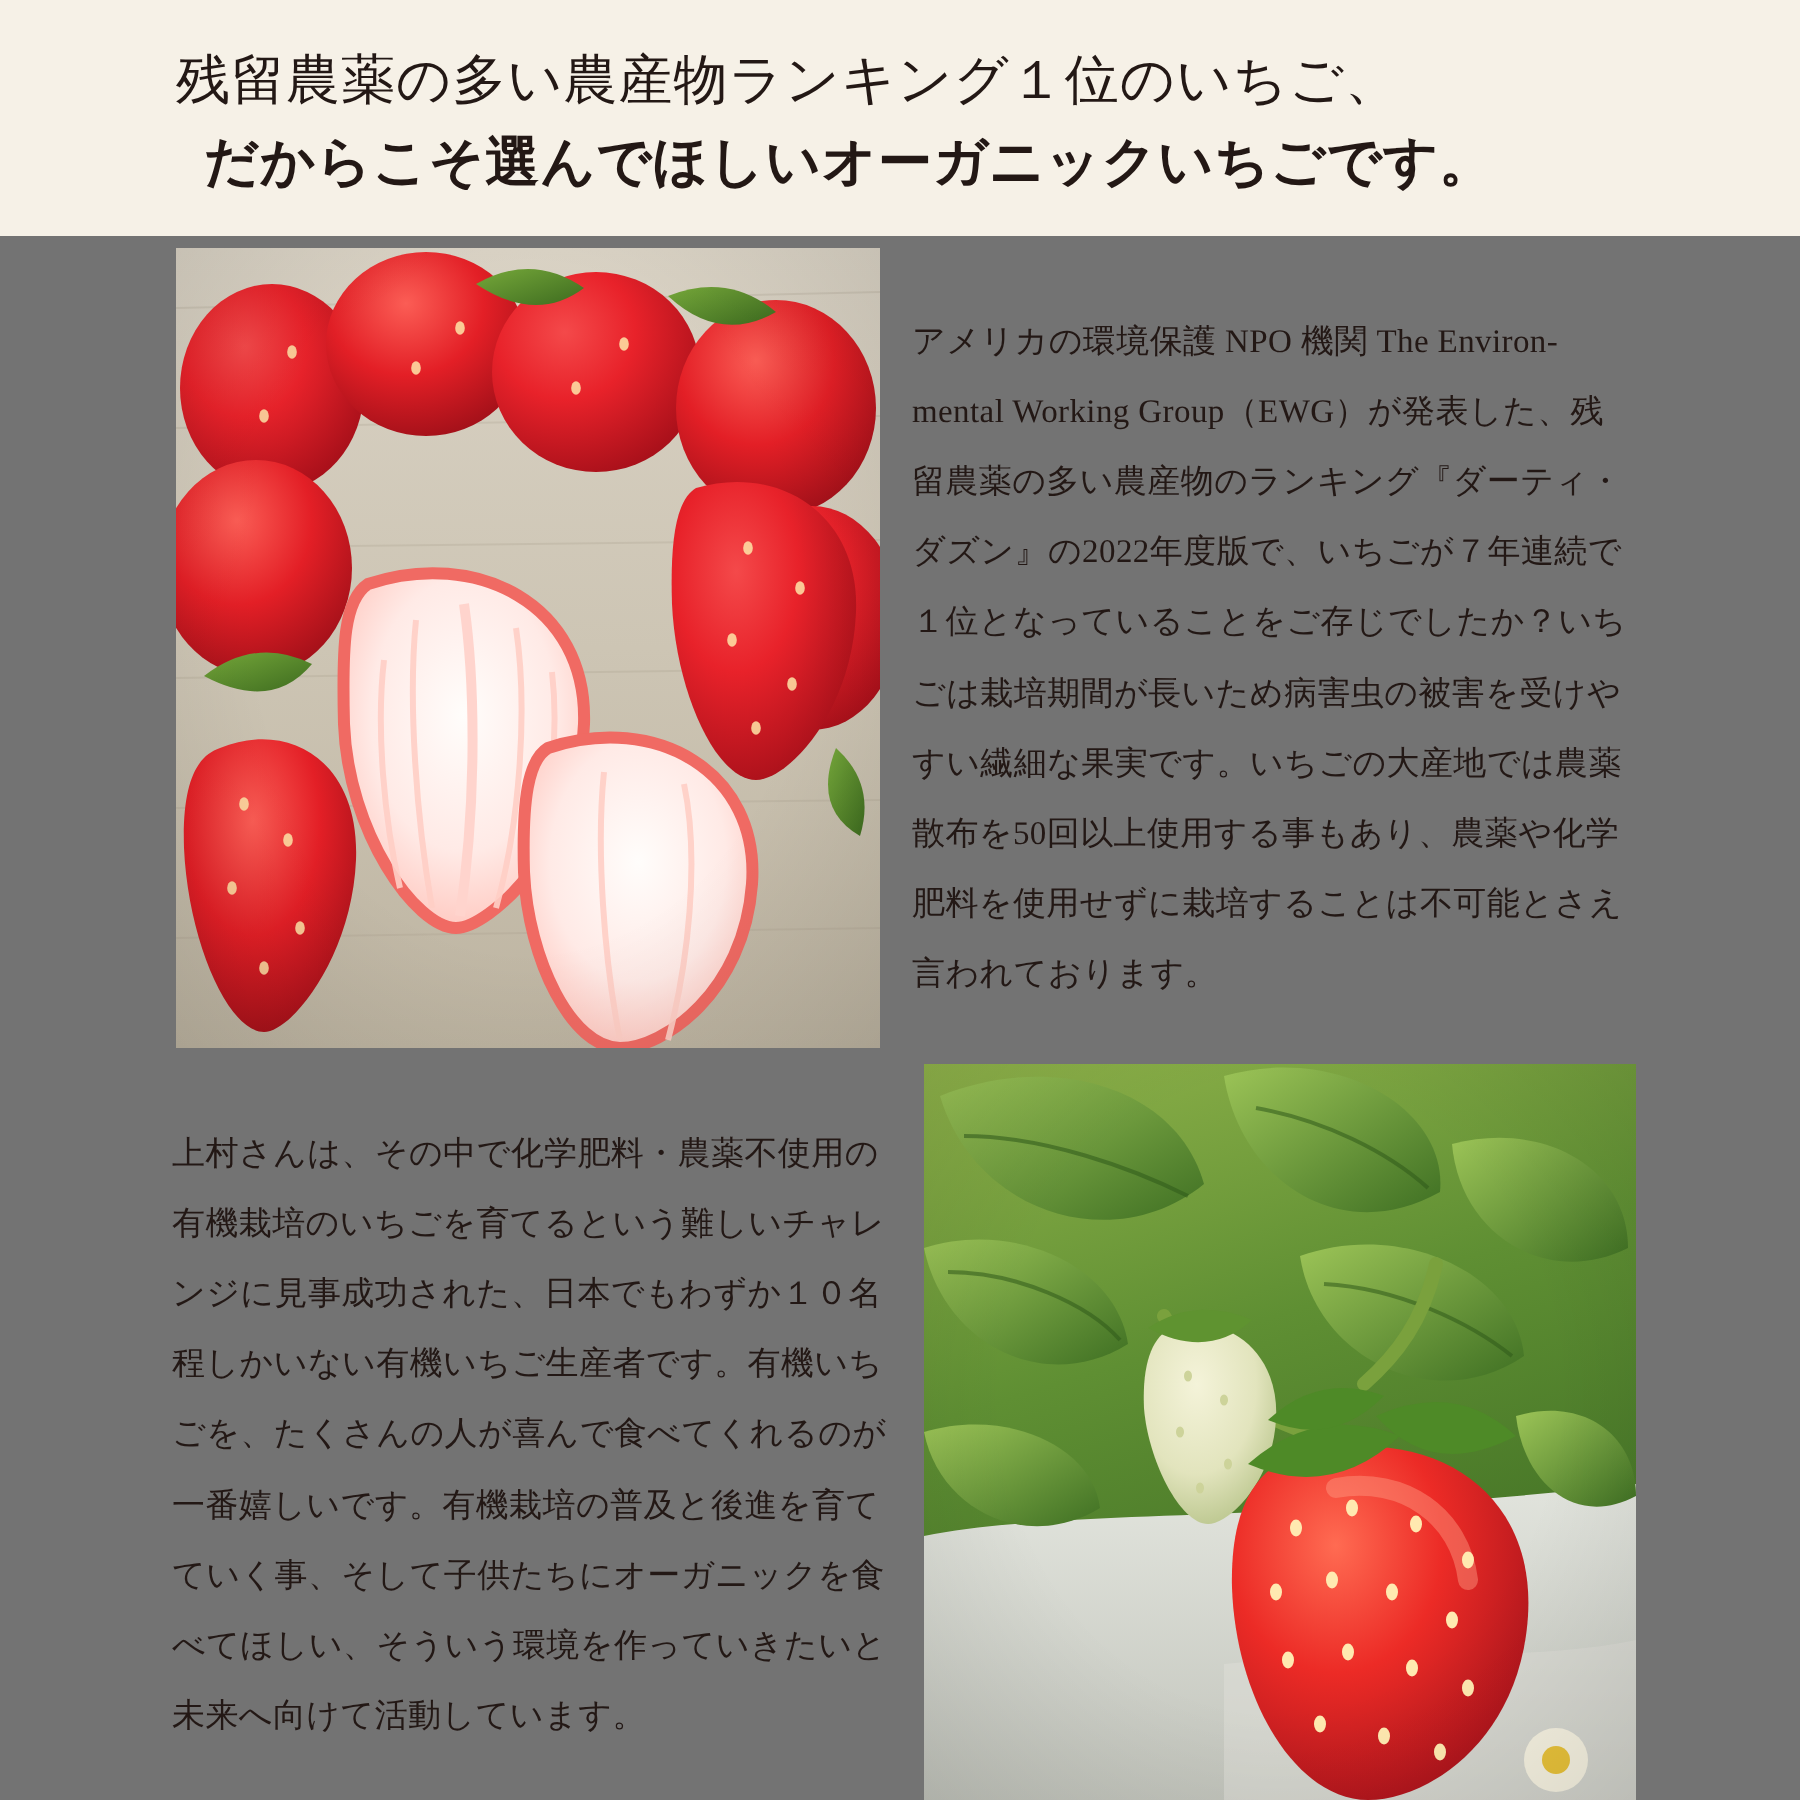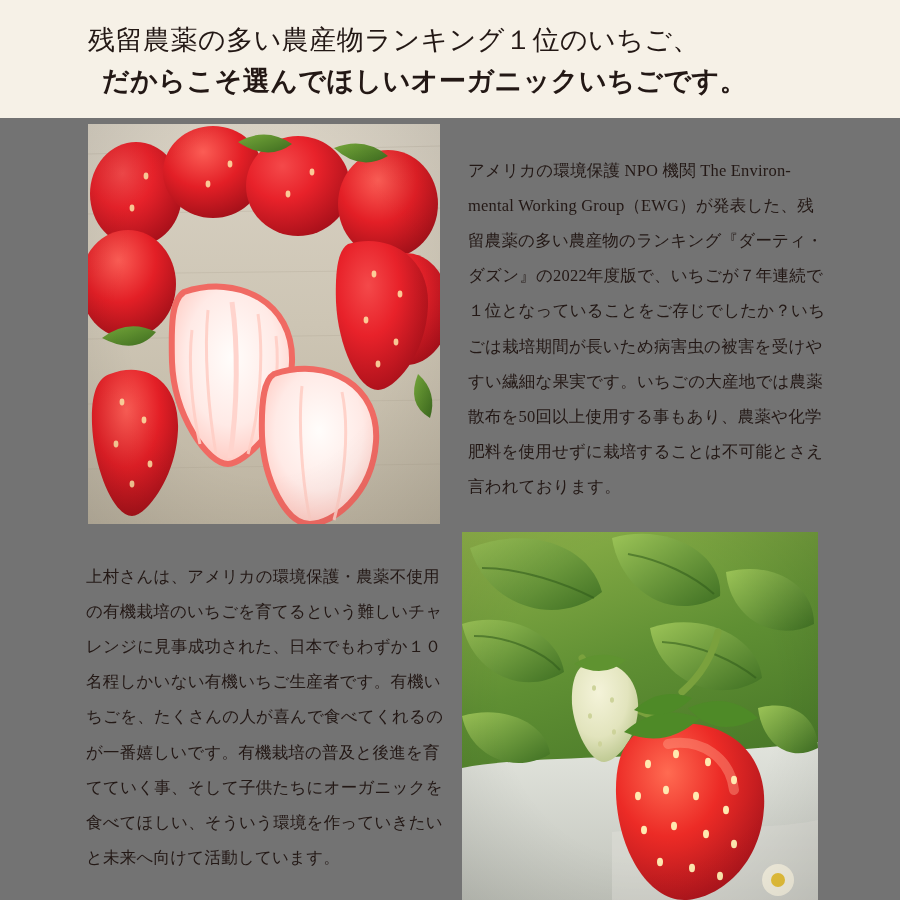--- a/index.html
+++ b/index.html
@@ -63,21 +63,20 @@
     top: 124px;
     width: 352px;
     height: 400px;
   }
 
   .text-top-right {
     position: absolute;
     left: 456px;
     top: 136px;
     width: 362px;
-    margin-left: 12px;
   }
 
   .body-text {
     font-family: "Liberation Serif", "DejaVu Serif", serif;
     font-size: 16.5px;
     line-height: 35.2px;
     color: #231815;
     letter-spacing: 0.2px;
     text-align: left;
   }
@@ -229,21 +228,21 @@
         <ellipse cx="58" cy="52" rx="2.4" ry="3.4"></ellipse>
       </g>
     </svg>
   </div>
 
   <div class="text-top-right">
     <p class="body-text">アメリカの環境保護 NPO 機関 The Environ-mental Working Group（EWG）が発表した、残留農薬の多い農産物のランキング『ダーティ・ダズン』の2022年度版で、いちごが７年連続で１位となっていることをご存じでしたか？いちごは栽培期間が長いため病害虫の被害を受けやすい繊細な果実です。いちごの大産地では農薬散布を50回以上使用する事もあり、農薬や化学肥料を使用せずに栽培することは不可能とさえ言われております。</p>
   </div>
 
   <div class="text-bottom-left">
-    <p class="body-text">上村さんは、アメリカの環境保護・農薬不使用の有機栽培のいちごを育てるという難しいチャレンジに見事成功された、日本でもわずか１０名程しかいない有機いちご生産者です。有機いちごを、たくさんの人が喜んで食べてくれるのが一番嬉しいです。有機栽培の普及と後進を育てていく事、そして子供たちにオーガニックを食べてほしい、そういう環境を作っていきたいと未来へ向けて活動しています。</p>
+    <p class="body-text">上村さんは、その中で化学肥料・農薬不使用の有機栽培のいちごを育てるという難しいチャレンジに見事成功された、日本でもわずか１０名程しかいない有機いちご生産者です。有機いちごを、たくさんの人が喜んで食べてくれるのが一番嬉しいです。有機栽培の普及と後進を育てていく事、そして子供たちにオーガニックを食べてほしい、そういう環境を作っていきたいと未来へ向けて活動しています。</p>
   </div>
 
   <div class="photo photo-bottom-right">
     <svg viewBox="0 0 356 368" preserveAspectRatio="xMidYMid slice">
       <defs>
         <linearGradient id="plantBg" x1="0" y1="0" x2="0.3" y2="1">
           <stop offset="0%" stop-color="#8fb24a"></stop>
           <stop offset="45%" stop-color="#5f8f33"></stop>
           <stop offset="100%" stop-color="#3c6b22"></stop>
         </linearGradient>

